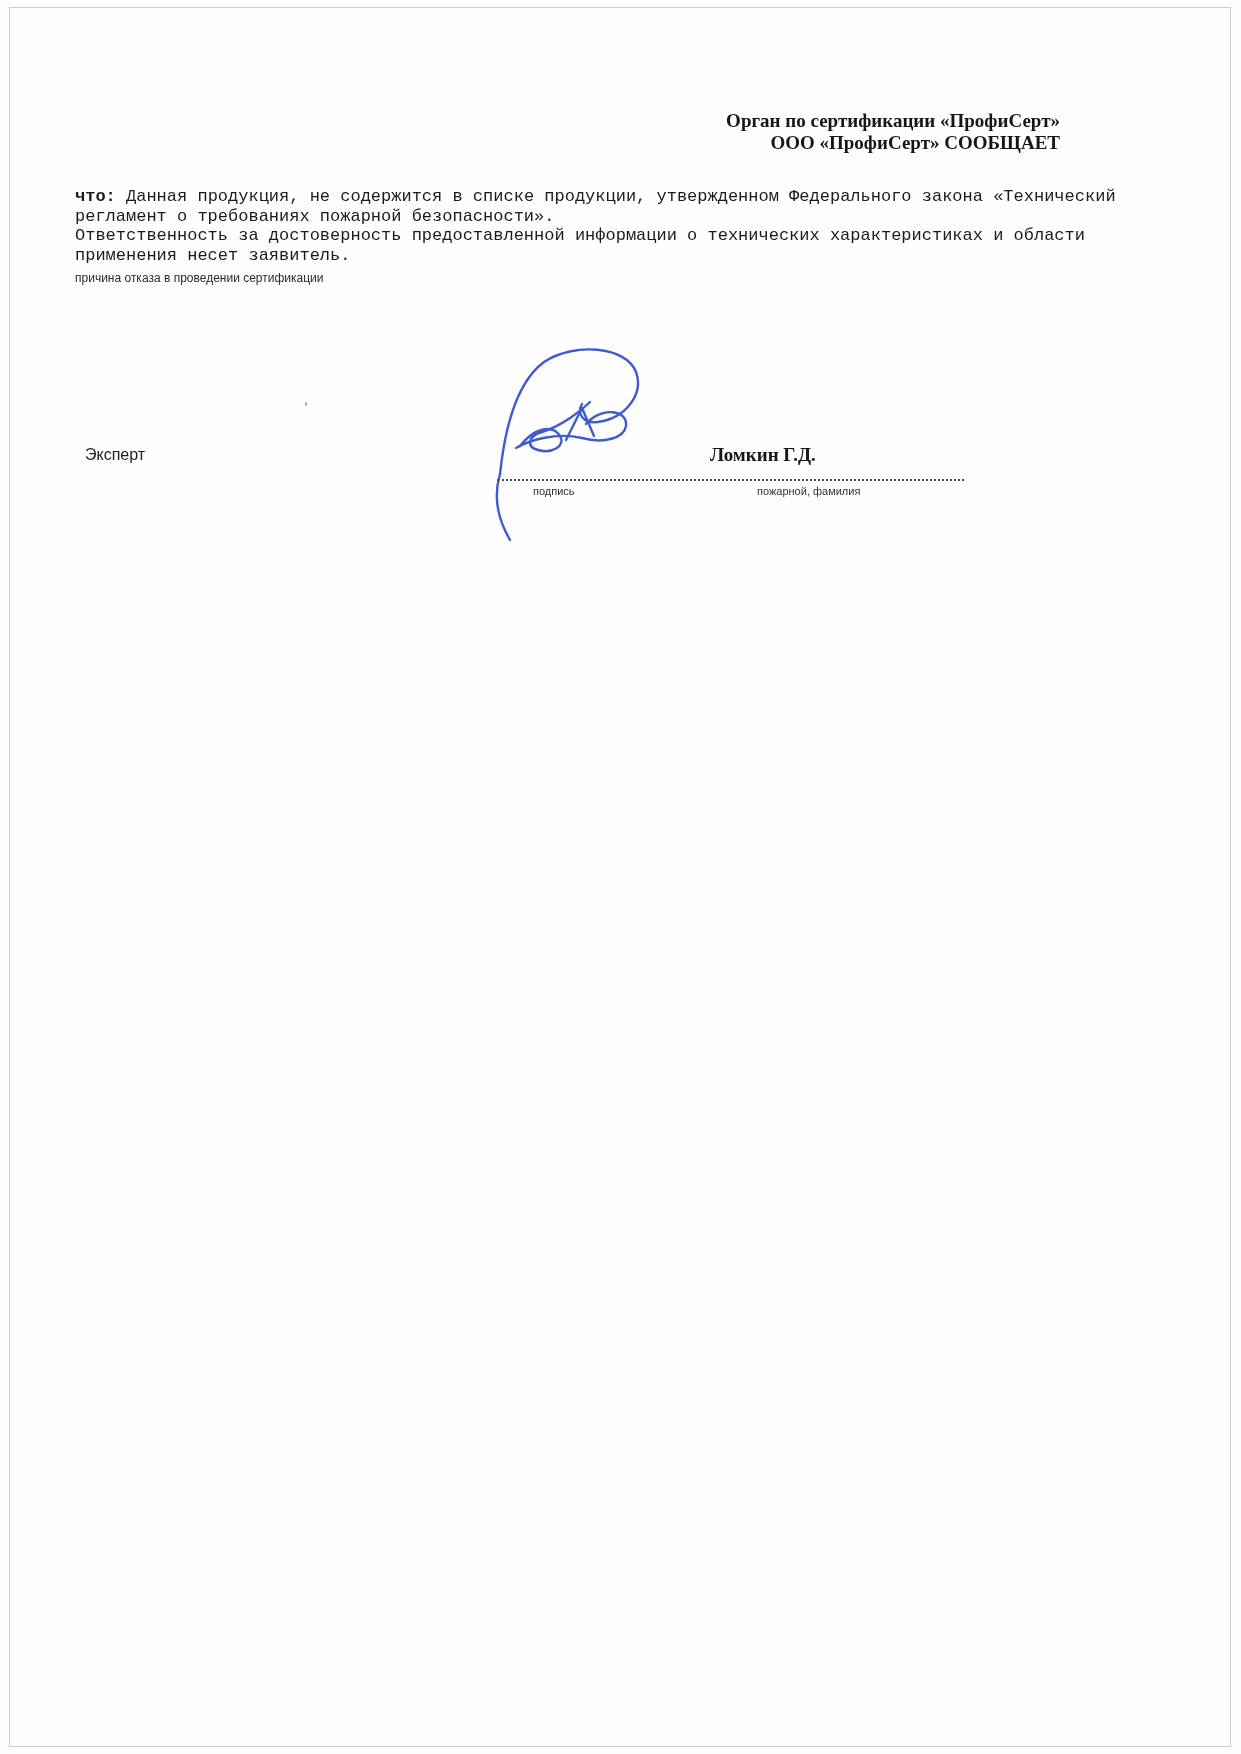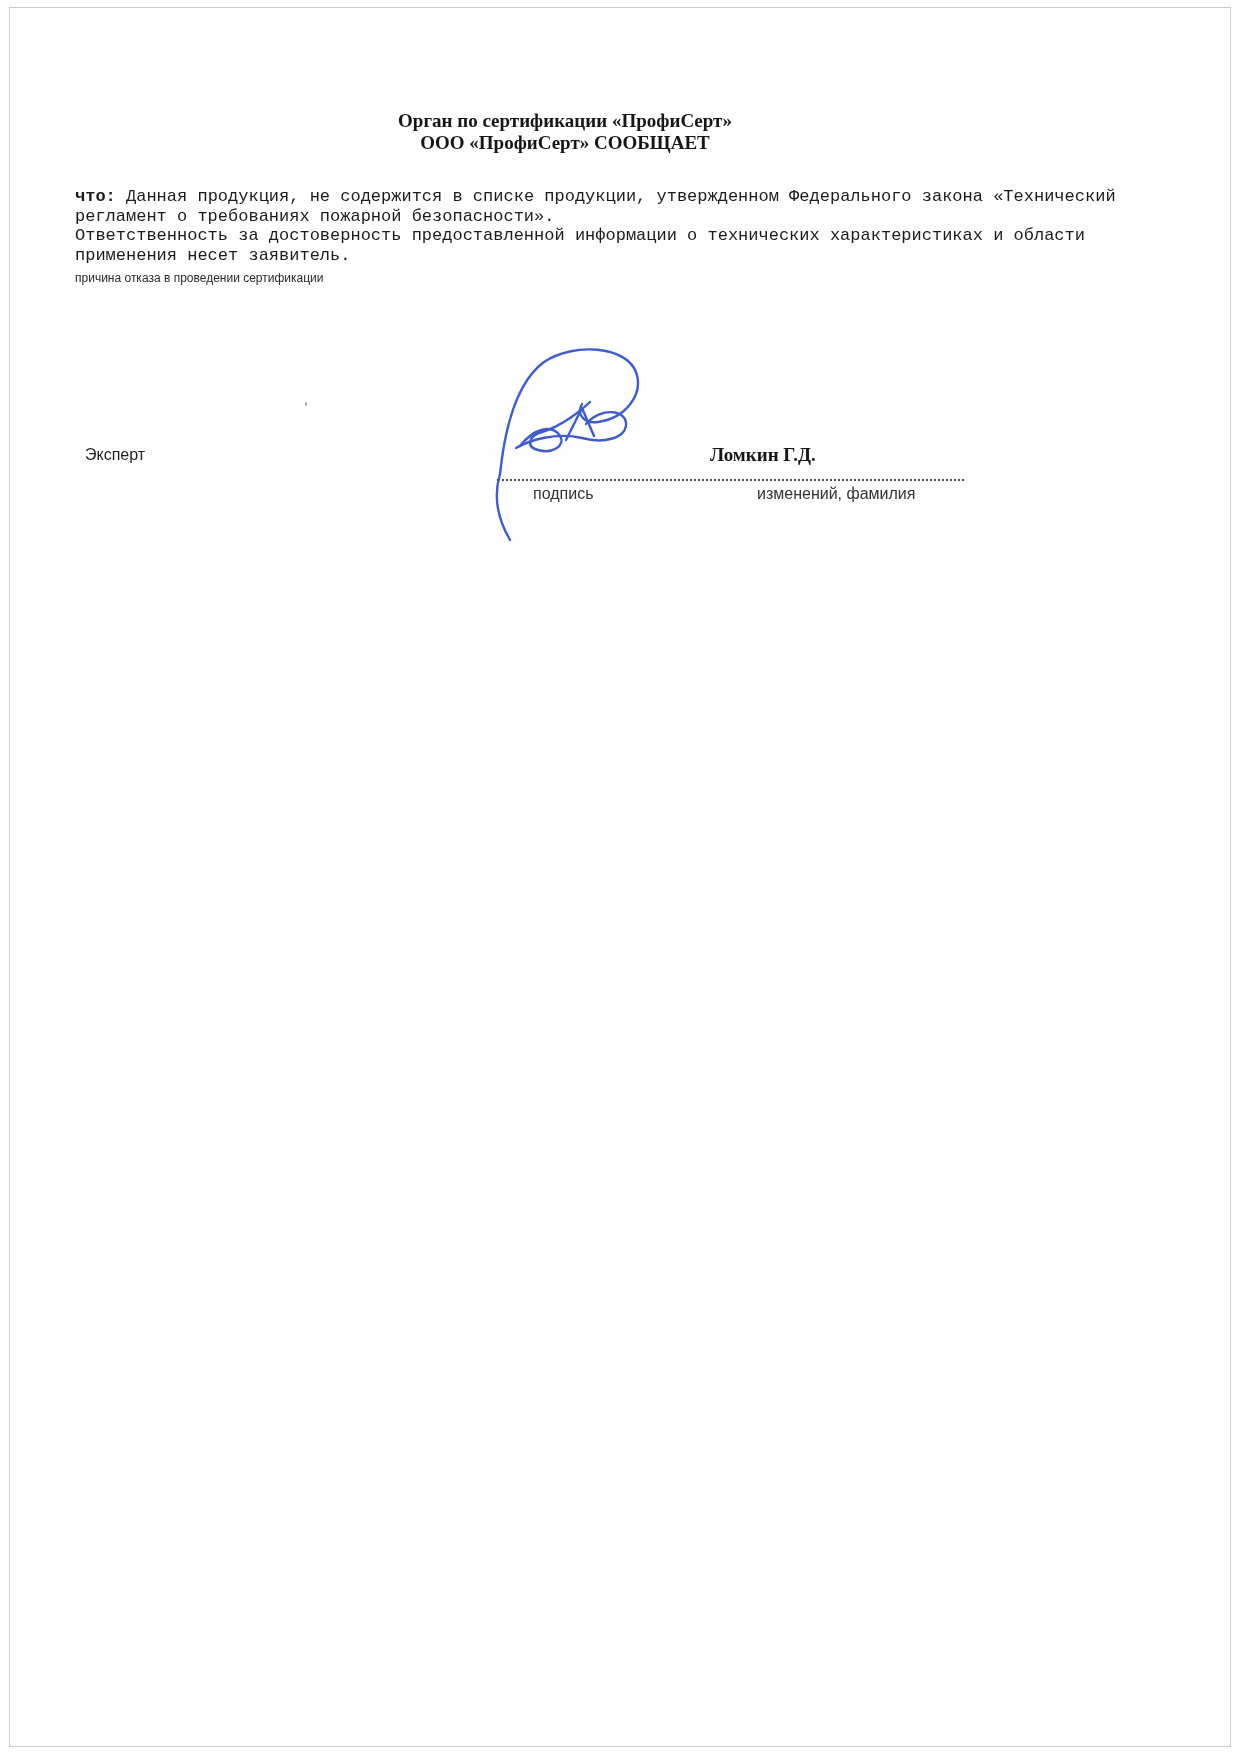--- a/index.html
+++ b/index.html
@@ -23,21 +23,21 @@
     top: 7px;
     right: 10px;
     bottom: 7px;
     border: 1px solid #cccccc;
     pointer-events: none;
   }
   .title {
     padding-top: 110px;
     margin-left: 70px;
     width: 990px;
-    text-align: center;
+    text-align: right;
     font-weight: bold;
     font-size: 19px;
     line-height: 22px;
     color: #161616;
   }
   .body-text {
     margin: 33px 0 0 75px;
     width: 1088px;
     font-size: 17px;
     line-height: 19.5px;
@@ -92,21 +92,21 @@
     left: 497px;
     top: 124px;
     width: 467px;
     height: 15px;
     border-bottom: 2px dotted #4b4b4b;
   }
   .sub-caption {
     position: absolute;
     top: 145px;
     font-family: "Liberation Sans", sans-serif;
-    font-size: 16px;
+    font-size: 11px;
     color: #333333;
   }
   .cap-sign { left: 533px; }
   .cap-name { left: 757px; }
   .speck {
     position: absolute;
     left: 305px;
     top: 62px;
     width: 2px;
     height: 4px;
@@ -140,16 +140,16 @@
         <path d="M 34 102 C 48 84, 66 80, 74 92 C 80 102, 66 110, 52 106 C 40 103, 42 92, 56 88 C 76 82, 96 66, 104 58"></path>
         <path d="M 80 96 L 96 64 L 108 92"></path>
         <path d="M 100 80 C 116 62, 142 66, 140 82 C 138 94, 118 100, 96 94 C 70 88, 44 96, 30 104"></path>
         <path d="M 14 130 C 8 150, 10 172, 24 196"></path>
       </g>
     </svg>
 
     <span class="sig-name">Ломкин Г.Д.</span>
     <div class="dotline"></div>
     <span class="sub-caption cap-sign">подпись</span>
-    <span class="sub-caption cap-name">изменений, фамилия</span>
+    <span class="sub-caption cap-name">пожарной, фамилия</span>
     <span class="speck"></span>
   </div>
 </div>
 
 </body></html>

